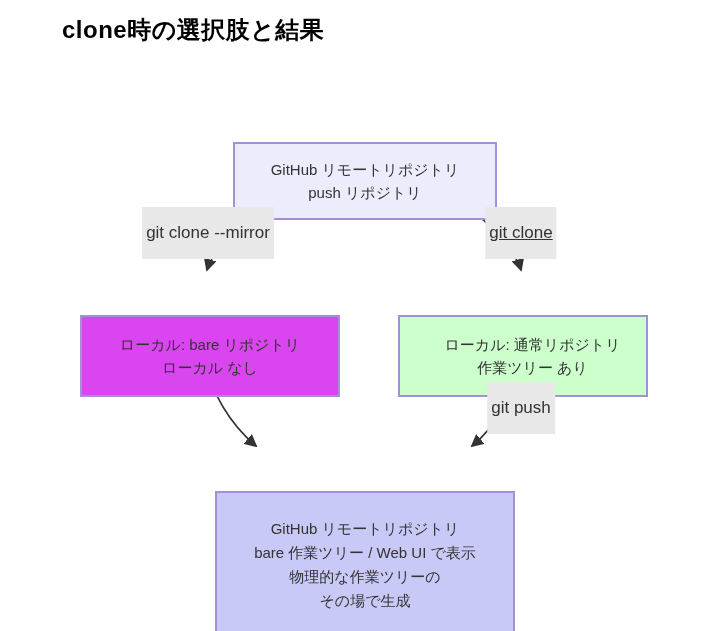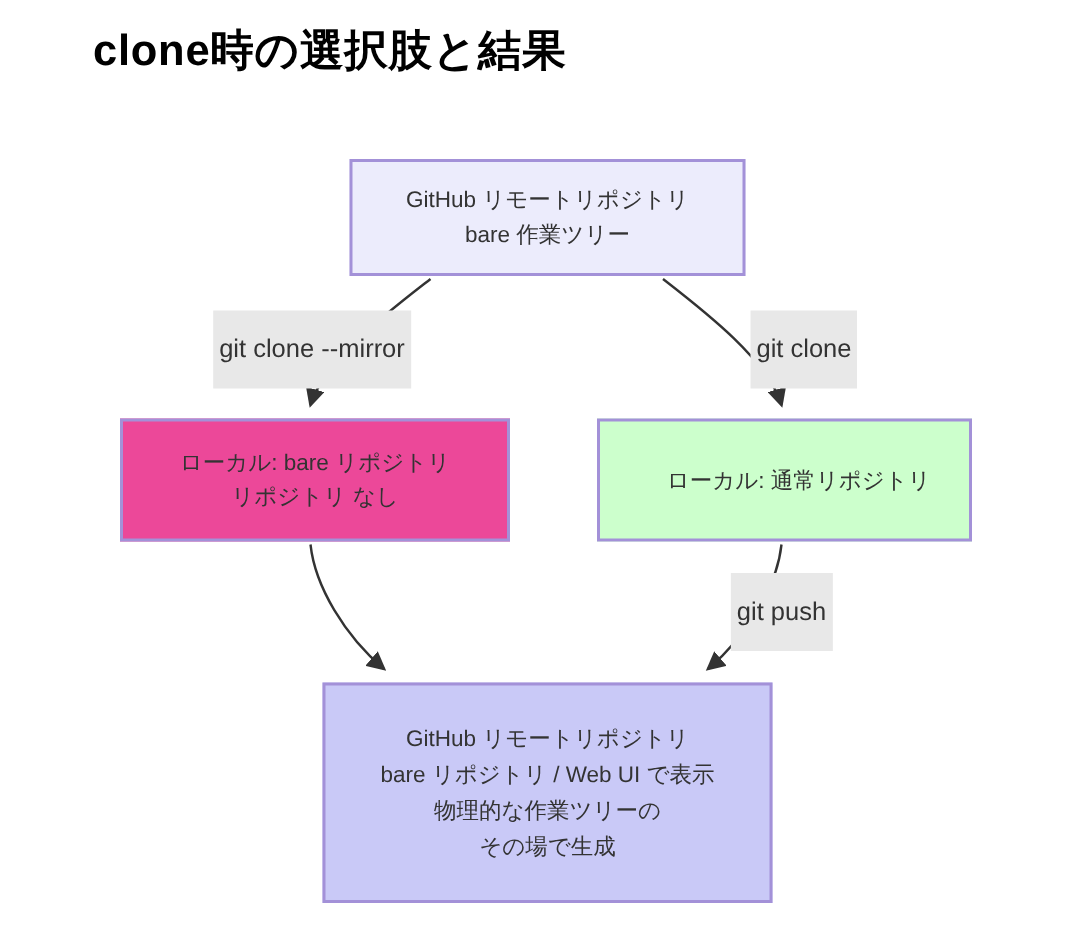--- a/index.html
+++ b/index.html
@@ -13,21 +13,21 @@
     width: 714px;
     height: 631px;
     background: #ffffff;
     overflow: hidden;
   }
   .title {
     position: absolute;
     left: 62px;
     top: 14px;
     margin: 0;
-    font-size: 29px;
+    font-size: 24px;
     font-weight: 700;
     color: #000000;
     letter-spacing: 0.5px;
     white-space: nowrap;
   }
   .edges {
     position: absolute;
     left: 0;
     top: 0;
     pointer-events: none;
@@ -38,28 +38,29 @@
     border: 2px solid #a391d8;
     display: flex;
     flex-direction: column;
     justify-content: center;
     align-items: center;
     text-align: center;
     color: #333333;
     font-size: 15px;
     line-height: 23px;
     white-space: nowrap;
+    margin-top: 36px;
   }
   .node-source {
     left: 233px; top: 106px; width: 264px; height: 78px;
     background: #ececfc;
   }
   .node-mirror-local {
     left: 80px; top: 279px; width: 260px; height: 82px;
-    background: #ec4899;
+    background: #d946ef;
   }
   .node-normal-local {
     left: 398px; top: 279px; width: 250px; height: 82px;
     background: #ccffcc;
     padding-left: 19px;
   }
   .node-result {
     left: 215px; top: 455px; width: 300px; height: 147px;
     background: #c9c9f7;
     line-height: 24px;
@@ -68,21 +69,21 @@
     position: absolute;
     transform: translate(-50%, -50%);
     background: #e8e8e8;
     color: #333333;
     font-size: 17px;
     line-height: 22px;
     padding: 15px 4px;
     white-space: nowrap;
   }
   .el-clone-mirror { left: 208px; top: 233px; }
-  .el-clone        { left: 536px; top: 233px; }
+  .el-clone        { left: 521px; top: 233px; text-decoration: underline; }
   .el-push-mirror  { left: 207px; top: 408px; }
   .el-push         { left: 521px; top: 408px; text-align: right; }
 </style>
 </head>
 <body>
 
 <div class="stage">
 
   <h1 class="title">clone時の選択肢と結果</h1>
 
@@ -93,35 +94,36 @@
       </marker>
     </defs>
     <path d="M287,186 C260,207 216,240 207,270" fill="none" stroke="#333333" stroke-width="1.6" marker-end="url(#arrowhead)"></path>
     <path d="M442,186 C469,207 512,240 521,270" fill="none" stroke="#333333" stroke-width="1.6" marker-end="url(#arrowhead)"></path>
     <path d="M207,363 C210,391 230,424 256,446" fill="none" stroke="#333333" stroke-width="1.6" marker-end="url(#arrowhead)"></path>
     <path d="M521,363 C518,391 498,424 472,446" fill="none" stroke="#333333" stroke-width="1.6" marker-end="url(#arrowhead)"></path>
   </svg>
 
   <div class="node node-source">
     <div>GitHub リモートリポジトリ</div>
-    <div>bare 作業ツリー</div>
+    <div>push リポジトリ</div>
   </div>
 
   <div class="node node-mirror-local">
     <div>ローカル: bare リポジトリ</div>
-    <div>リポジトリ なし</div>
+    <div>ローカル なし</div>
   </div>
 
   <div class="node node-normal-local">
     <div>ローカル: 通常リポジトリ</div>
+    <div>作業ツリー あり</div>
   </div>
 
   <div class="node node-result">
     <div>GitHub リモートリポジトリ</div>
-    <div>bare リポジトリ / Web UI で表示</div>
+    <div>bare 作業ツリー / Web UI で表示</div>
     <div>物理的な作業ツリーの</div>
     <div>その場で生成</div>
   </div>
 
   <div class="edge-label el-clone-mirror">git clone --mirror</div>
   <div class="edge-label el-clone">git clone</div>
   <div class="edge-label el-push">git push</div>
 
 </div>
 

